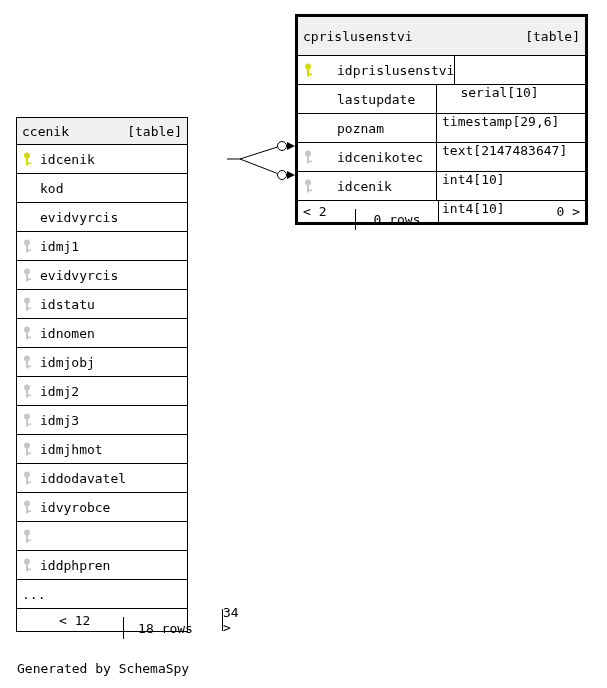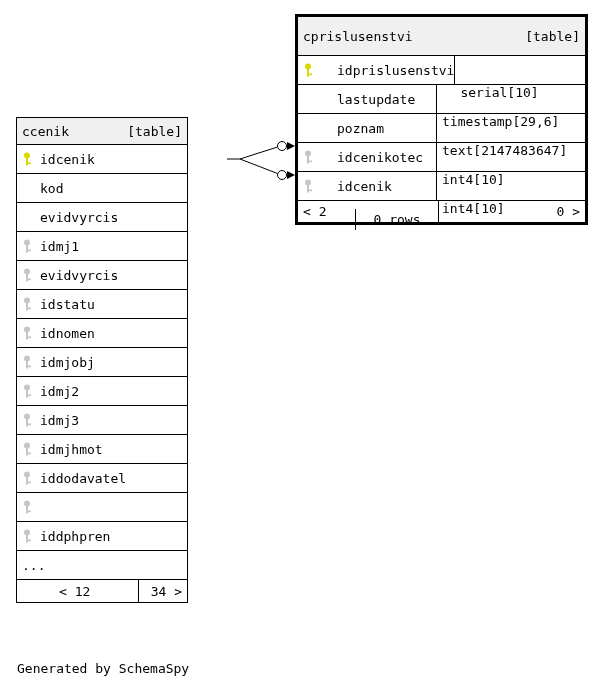--- a/index.html
+++ b/index.html
@@ -150,35 +150,44 @@
             <rect x="6" y="10.5" width="3" height="1.7"></rect>
           </svg>
           <span>iddodavatel</span>
         </div>
         <div class="row">
           <svg class="keyicon key-foreign" viewBox="0 0 10 14" width="10" height="14">
             <circle cx="5" cy="3.5" r="3"></circle>
             <rect x="4" y="5.5" width="2" height="8"></rect>
             <rect x="6" y="10.5" width="3" height="1.7"></rect>
           </svg>
+          <span>idvyrobce</span>
+        </div>
+        <div class="row">
+          <svg class="keyicon key-foreign" viewBox="0 0 10 14" width="10" height="14">
+            <circle cx="5" cy="3.5" r="3"></circle>
+            <rect x="4" y="5.5" width="2" height="8"></rect>
+            <rect x="6" y="10.5" width="3" height="1.7"></rect>
+          </svg>
         </div>
         <div class="row">
           <svg class="keyicon key-foreign" viewBox="0 0 10 14" width="10" height="14">
             <circle cx="5" cy="3.5" r="3"></circle>
             <rect x="4" y="5.5" width="2" height="8"></rect>
             <rect x="6" y="10.5" width="3" height="1.7"></rect>
           </svg>
           <span>iddphpren</span>
         </div>
         <div class="row ellipsis">
           <span>...</span>
         </div>
       </div>
     <div class="t-footer">
       <div class="f-cell f-prev">&lt; 12</div>
+      <div class="f-cell f-rows">18 rows</div>
       <div class="f-cell f-next">34 &gt;</div>
     </div>
   </div>
 
   <div class="dbtable highlighted" id="table-cprislusenstvi">
     <div class="t-header">
       <span>cprislusenstvi</span>
       <span>[table]</span>
     </div>
     <div class="t-body">

